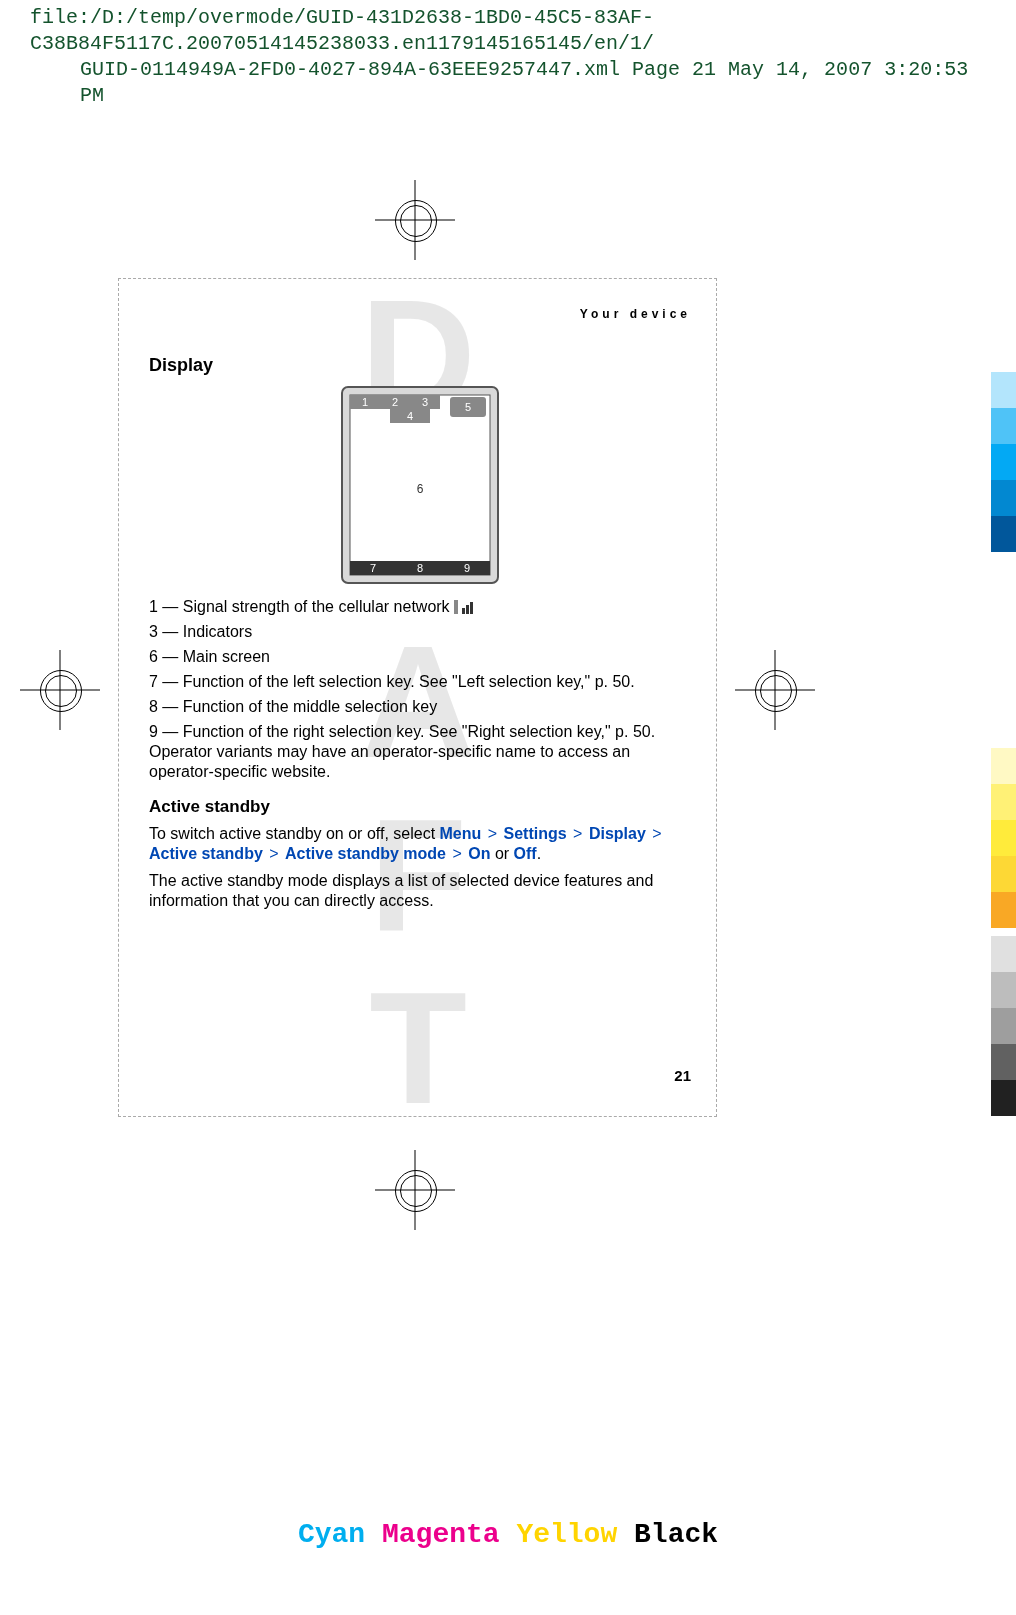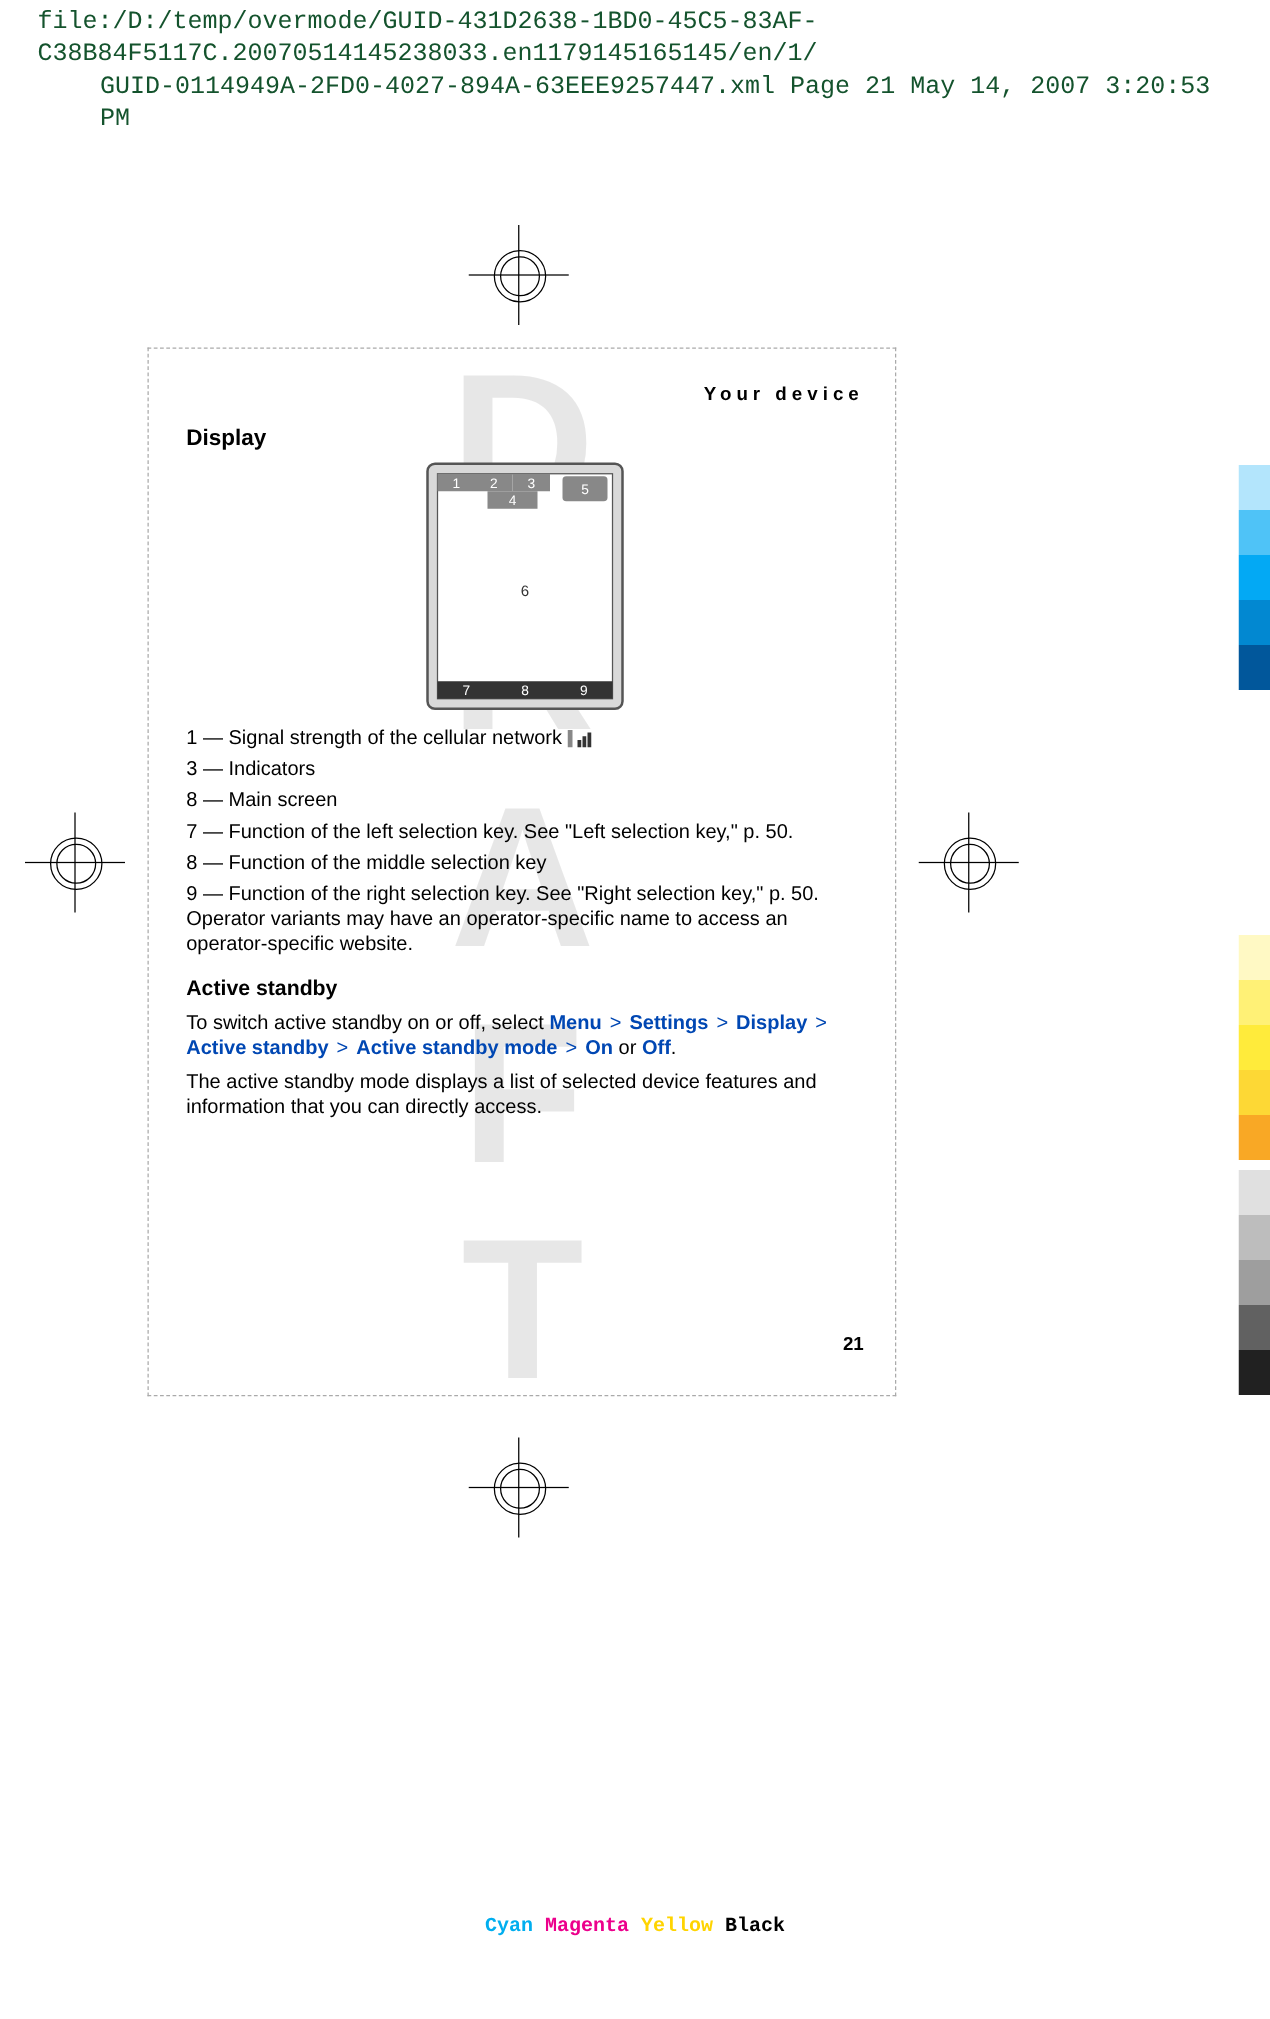--- a/index.html
+++ b/index.html
@@ -84,22 +84,22 @@
     color: #000;
     line-height: 1.25;
     position: relative;
     height: 100%;
     box-sizing: border-box;
   }
   .section-header {
     text-align: right;
     font-weight: bold;
     letter-spacing: 4px;
-    font-size: 15px;
-    margin-bottom: 13px;
+    font-size: 12px;
+    margin-bottom: 32px;
   }
   h3 {
     font-size: 18px;
     margin: 5px 0 8px 0;
     font-weight: bold;
   }
   h4 {
     font-size: 17px;
     margin: 14px 0 6px 0;
     font-weight: bold;
@@ -149,21 +149,21 @@
   }
   .bar { width: 25px; height: 36px; }
 
   .cmyk-footer {
     position: absolute;
     left: 0;
     bottom: 65px;
     width: 100%;
     text-align: center;
     font-family: "Courier New", monospace;
-    font-size: 16px;
+    font-size: 28px;
     font-weight: bold;
   }
   .c { color: #00aeef; }
   .m { color: #ec008c; }
   .y { color: #ffd400; }
   .k { color: #000; }
 </style>
 </head>
 <body>
 
@@ -223,21 +223,21 @@
     <div class="list-item">
       <span>1 — Signal strength of the cellular network </span>
       <svg class="signal-icon" width="22" height="14">
         <rect x="0" y="0" width="4" height="14" fill="#888"></rect>
         <rect x="8" y="8" width="3" height="6" fill="#333"></rect>
         <rect x="12" y="5" width="3" height="9" fill="#333"></rect>
         <rect x="16" y="2" width="3" height="12" fill="#333"></rect>
       </svg>
     </div>
     <div class="list-item">3 — Indicators</div>
-    <div class="list-item">8 — Main screen</div>
+    <div class="list-item">6 — Main screen</div>
     <div class="list-item">7 — Function of the left selection key. See "Left selection key," p. 50.</div>
     <div class="list-item">8 — Function of the middle selection key</div>
     <div class="list-item">9 — Function of the right selection key. See "Right selection key," p. 50. Operator variants may have an operator-specific name to access an operator-specific website.</div>
 
     <h4>Active standby</h4>
     <p>
       <span>To switch active standby on or off, select </span>
       <span class="menu-path">Menu</span><span class="sep"> &gt; </span>
       <span class="menu-path">Settings</span><span class="sep"> &gt; </span>
       <span class="menu-path">Display</span><span class="sep"> &gt; </span>

